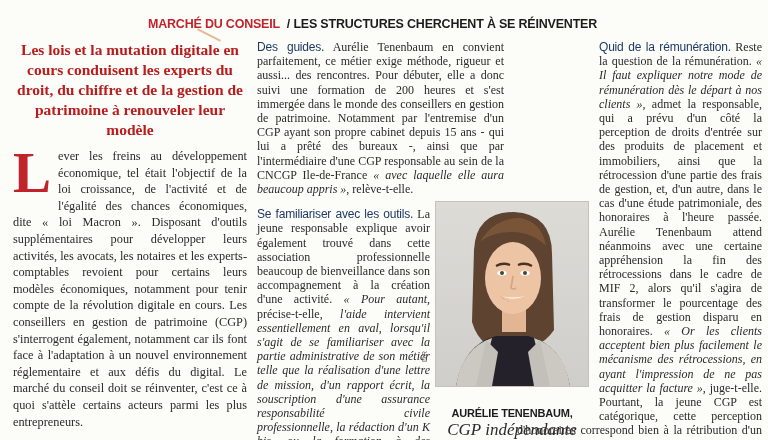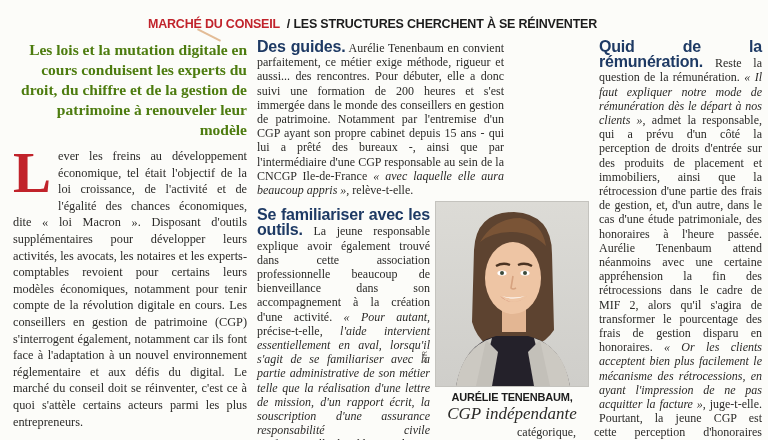--- a/index.html
+++ b/index.html
@@ -25,35 +25,35 @@
     border-top:2px solid #dcab7d;transform:rotate(27deg);opacity:.8;
   }
 
   
   .col{position:absolute;text-align:justify;color:#2b2a28;}
   .col-left{left:13px;top:40px;width:234px;}
   .col-mid{left:257px;top:40px;width:247px;}
   .col-right{left:517px;top:40px;width:245px;}
 
   .standfirst{
-    font-weight:bold;font-size:15.5px;line-height:20px;color:#4d7c0f;
-    text-align:right;margin:0 0 2px 0;
+    font-weight:bold;font-size:15.5px;line-height:20px;color:#b91c1c;
+    text-align:center;margin:0 0 2px 0;
   }
   .body-copy{font-size:12.3px;line-height:16.6px;margin:8px 0 0 0;}
   .dropcap{
     float:left;color:#c1232b;font-weight:bold;
     font-size:57px;line-height:46px;height:48px;
     padding:2px 7px 0 0;
   }
 
   .para{font-size:12px;line-height:14.2px;margin:0;}
   .para + .para{margin-top:11px;}
   .lead-in{
     font-family:"Liberation Sans", sans-serif;
-    font-weight:bold;color:#1e3a64;font-size:16px;
+    font-weight:normal;color:#1e3a64;font-size:12px;
     letter-spacing:-0.2px;
   }
   .it{font-style:italic;font-family:Liberation Serif, serif;}
 
   
   .spacer-right{float:right;width:74px;height:222px;margin-top:13px;}
   .spacer-left{float:left;width:82px;height:224px;margin-top:156px;}
 
   
   .photo{
@@ -61,21 +61,21 @@
     background:#d9d8d3;outline:1px solid #c4c3be;
   }
   .photo svg{display:block;width:100%;height:100%;}
   .photo-credit{
     position:absolute;left:421px;top:362px;
     font-family:"Liberation Sans", sans-serif;font-size:7px;color:#66625e;
     transform:rotate(-90deg);transform-origin:left top;
     letter-spacing:1px;
   }
   .caption{
-    position:absolute;left:416px;top:391px;width:192px;
+    position:absolute;left:416px;top:407px;width:192px;
     text-align:center;
   }
   .caption-name{
     font-family:"Liberation Sans", sans-serif;
     font-weight:bold;font-size:11px;color:#1c1c1c;letter-spacing:-0.2px;
   }
   .caption-role{
     font-style:italic;font-size:17px;color:#2b2a28;margin-top:1px;
   }
 </style>

